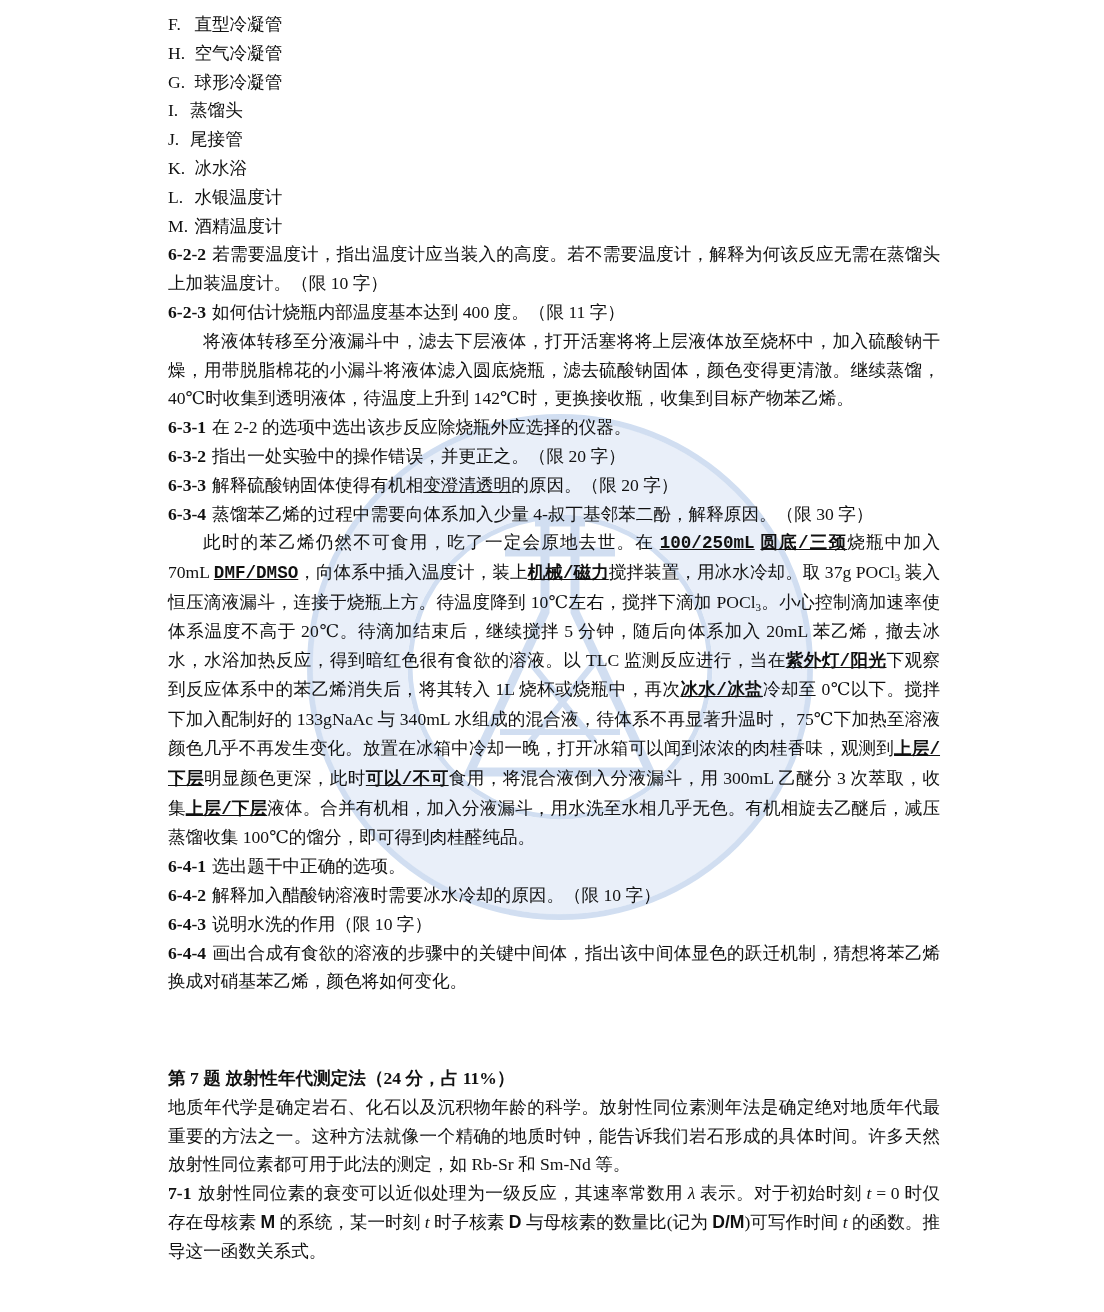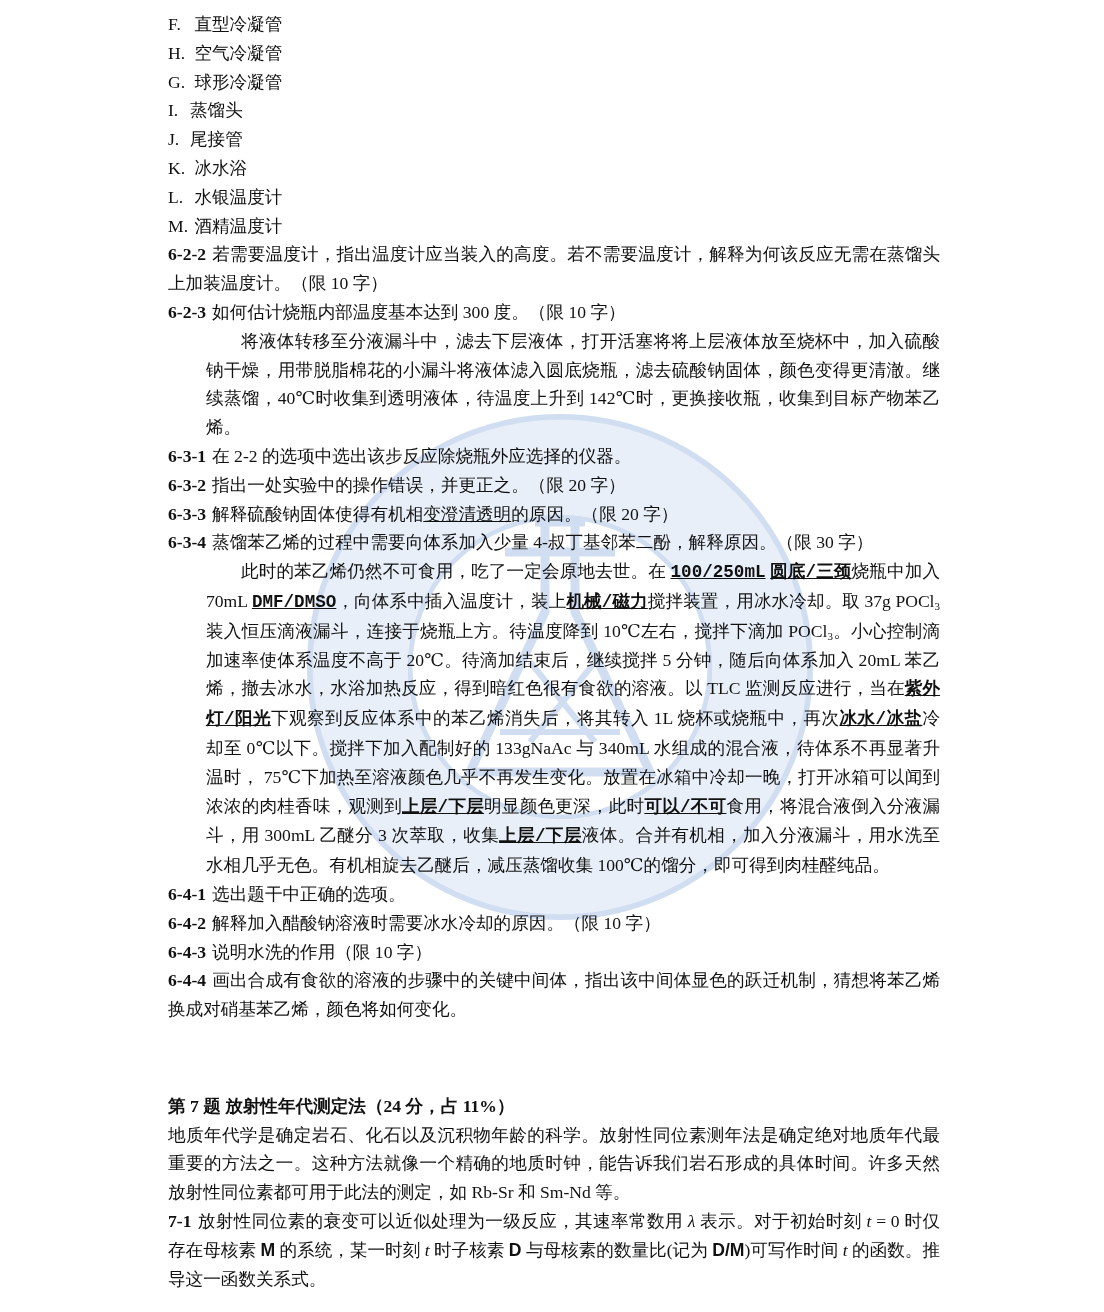--- a/index.html
+++ b/index.html
@@ -2,21 +2,21 @@
 <html><head>
 <meta charset="utf-8">
 <style>
   html, body { margin: 0; padding: 0; background: #ffffff; }
   body { width: 1104px; height: 1312px; position: relative; overflow: hidden;
          font-family: "Liberation Serif", "DejaVu Serif", serif; color: #111; }
   .watermark { position: absolute; left: 305px; top: 412px; width: 510px; height: 510px; z-index: 0; pointer-events: none; }
   .page { position: absolute; left: 168px; top: 10px; width: 772px; z-index: 1; font-size: 17.6px; line-height: 28.8px; }
   .line { white-space: nowrap; height: 28.8px; }
   .wrap { white-space: normal; text-align: justify; text-align-last: left; }
-  .para { text-indent: 35px; text-align: justify; margin-left: 38px; }
+  .para { text-indent: 35px; text-align: justify; }
   .qnum { font-weight: bold; margin-right: 6px; text-align: center; }
   .opt-letter { display: inline-block; min-width: 22px; }
   .u { text-decoration: underline; }
   .bu { text-decoration: underline; font-weight: bold; font-family: Liberation Mono, monospace; }
   .gap { height: 28px; }
   .sec-title { font-weight: bold; margin-top: 40px; }
   .sans-b { font-family: "Liberation Sans", "DejaVu Sans", sans-serif; font-weight: bold; }
   .it { font-style: italic; }
   sub { font-size: 11px; vertical-align: -3px; line-height: 0; }
 </style>
@@ -43,21 +43,21 @@
     <div class="line"><span class="opt-letter">H.</span> <span>空气冷凝管</span></div>
     <div class="line"><span class="opt-letter">G.</span> <span>球形冷凝管</span></div>
     <div class="line"><span class="opt-letter">I.</span><span>蒸馏头</span></div>
     <div class="line"><span class="opt-letter">J.</span><span>尾接管</span></div>
     <div class="line"><span class="opt-letter">K.</span> <span>冰水浴</span></div>
     <div class="line"><span class="opt-letter">L.</span> <span>水银温度计</span></div>
     <div class="line"><span class="opt-letter">M.</span> <span>酒精温度计</span></div>
   </div>
 
   <div class="wrap"><span class="qnum">6-2-2</span><span>若需要温度计，指出温度计应当装入的高度。若不需要温度计，解释为何该反应无需在蒸馏头上加装温度计。（限 10 字）</span></div>
-  <div class="wrap"><span class="qnum">6-2-3</span><span>如何估计烧瓶内部温度基本达到 300 度。（限 10 字）</span></div>
+  <div class="wrap"><span class="qnum">6-2-3</span><span>如何估计烧瓶内部温度基本达到 400 度。（限 11 字）</span></div>
 
   <div class="para">将液体转移至分液漏斗中，滤去下层液体，打开活塞将将上层液体放至烧杯中，加入硫酸钠干燥，用带脱脂棉花的小漏斗将液体滤入圆底烧瓶，滤去硫酸钠固体，颜色变得更清澈。继续蒸馏，40℃时收集到透明液体，待温度上升到 142℃时，更换接收瓶，收集到目标产物苯乙烯。</div>
 
   <div class="wrap"><span class="qnum">6-3-1</span><span>在 2-2 的选项中选出该步反应除烧瓶外应选择的仪器。</span></div>
   <div class="wrap"><span class="qnum">6-3-2</span><span>指出一处实验中的操作错误，并更正之。（限 20 字）</span></div>
   <div class="wrap"><span class="qnum">6-3-3</span><span>解释硫酸钠固体使得有机相</span><span class="u">变澄清透明</span><span>的原因。（限 20 字）</span></div>
   <div class="line"><span class="qnum">6-3-4</span><span>蒸馏苯乙烯的过程中需要向体系加入少量 4-叔丁基邻苯二酚，解释原因。（限 30 字）</span></div>
 
   <div class="para"><span>此时的苯乙烯仍然不可食用，吃了一定会原地去世。在 </span><span class="bu">100/250mL</span><span> </span><span class="bu">圆底/三颈</span><span>烧瓶中加入 70mL </span><span class="bu">DMF/DMSO</span><span>，向体系中插入温度计，装上</span><span class="bu">机械/磁力</span><span>搅拌装置，用冰水冷却。取 37g POCl</span><sub>3</sub><span> 装入恒压滴液漏斗，连接于烧瓶上方。待温度降到 10℃左右，搅拌下滴加 POCl</span><sub>3</sub><span>。小心控制滴加速率使体系温度不高于 20℃。待滴加结束后，继续搅拌 5 分钟，随后向体系加入 20mL 苯乙烯，撤去冰水，水浴加热反应，得到暗红色很有食欲的溶液。以 TLC 监测反应进行，当在</span><span class="bu">紫外灯/阳光</span><span>下观察到反应体系中的苯乙烯消失后，将其转入 1L 烧杯或烧瓶中，再次</span><span class="bu">冰水/冰盐</span><span>冷却至 0℃以下。搅拌下加入配制好的 133gNaAc 与 340mL 水组成的混合液，待体系不再显著升温时， 75℃下加热至溶液颜色几乎不再发生变化。放置在冰箱中冷却一晚，打开冰箱可以闻到浓浓的肉桂香味，观测到</span><span class="bu">上层/下层</span><span>明显颜色更深，此时</span><span class="bu">可以/不可</span><span>食用，将混合液倒入分液漏斗，用 300mL 乙醚分 3 次萃取，收集</span><span class="bu">上层/下层</span><span>液体。合并有机相，加入分液漏斗，用水洗至水相几乎无色。有机相旋去乙醚后，减压蒸馏收集 100℃的馏分，即可得到肉桂醛纯品。</span></div>
 

